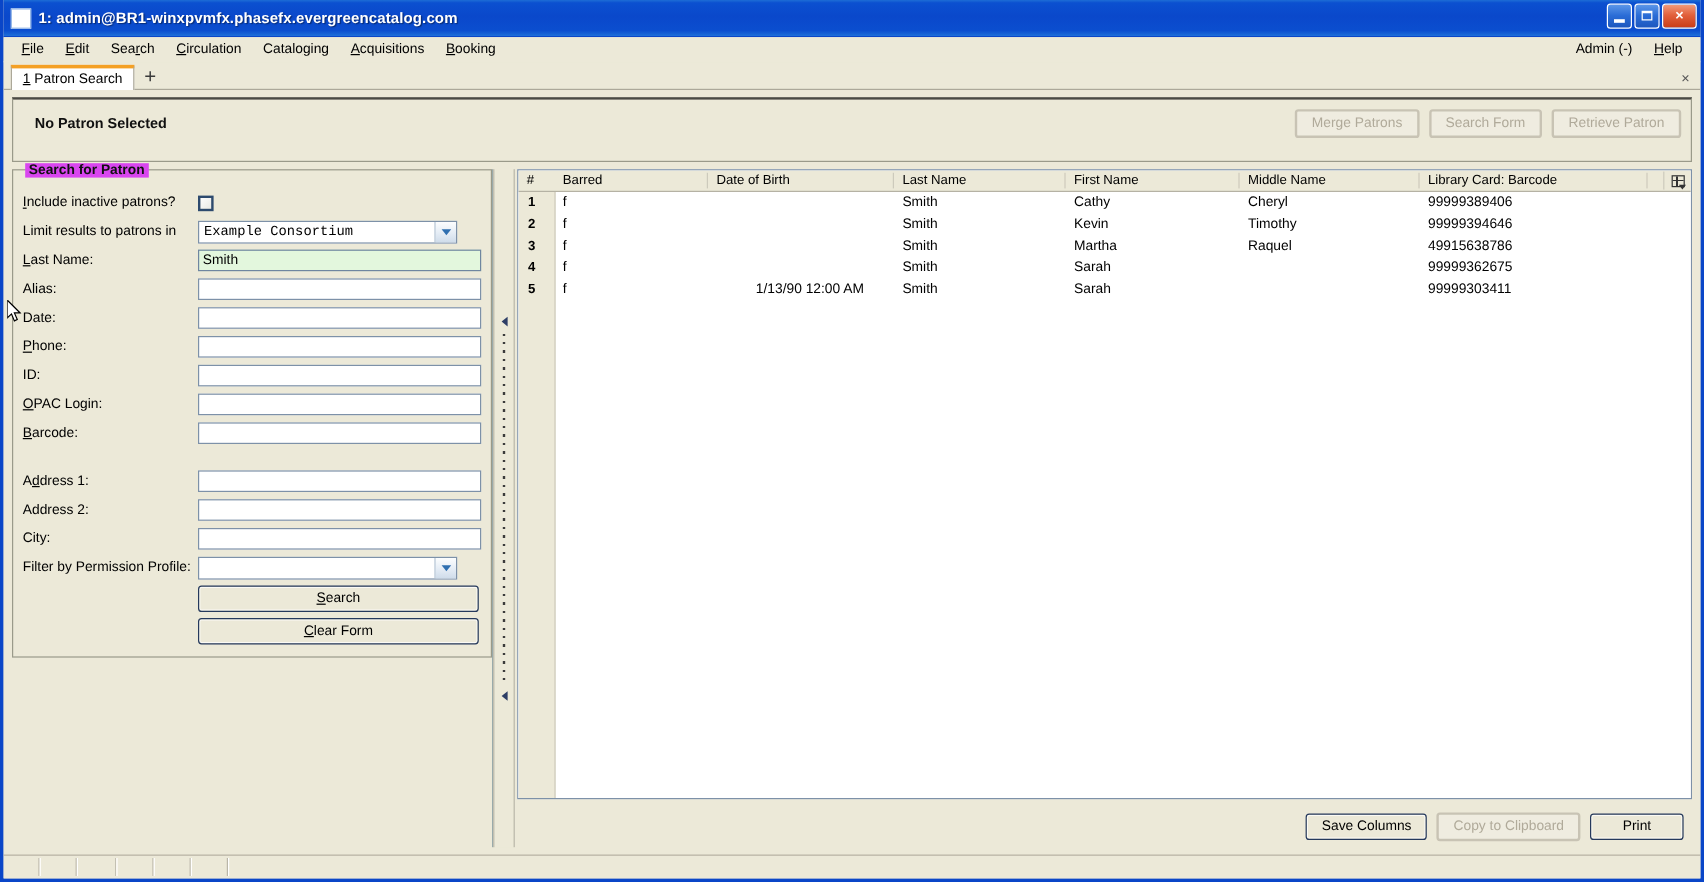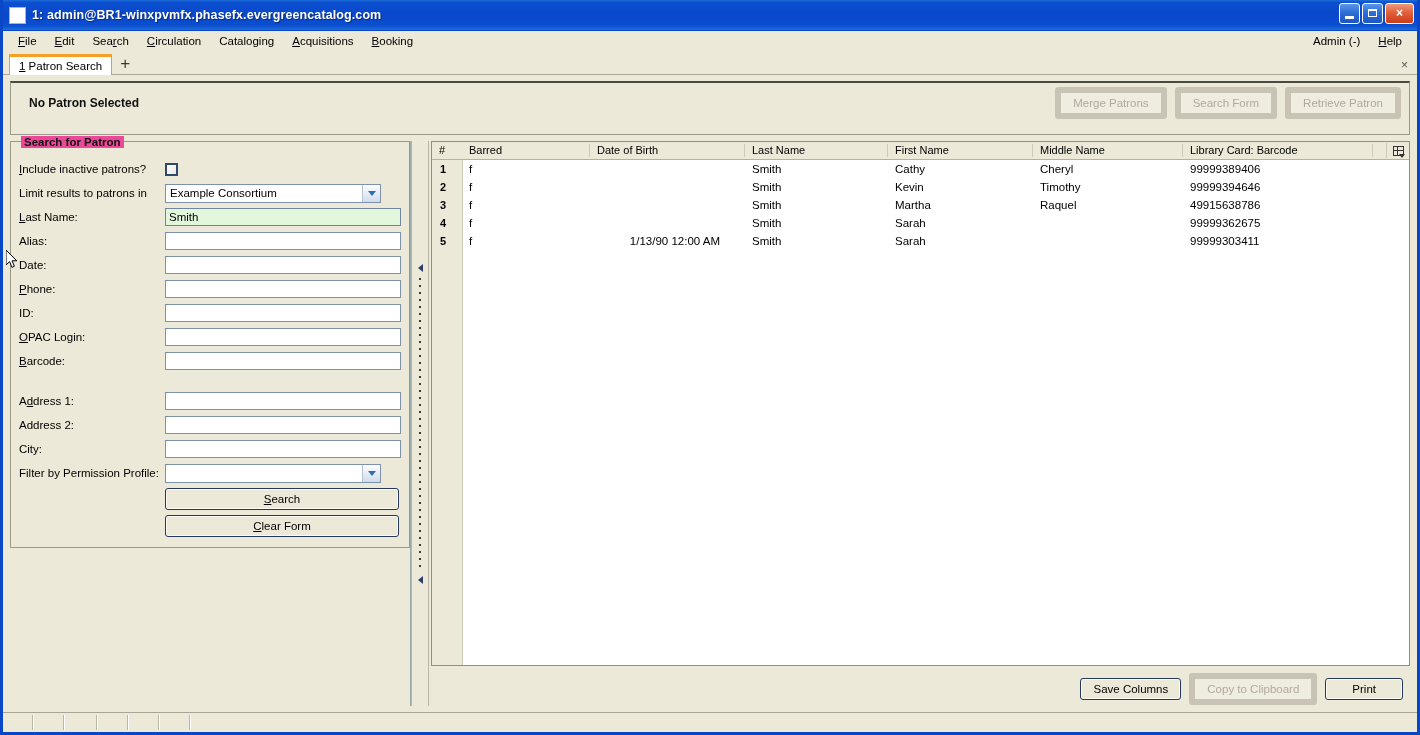--- a/index.html
+++ b/index.html
@@ -200,21 +200,21 @@
   .pbtns {
     margin-left: auto;
     display: flex;
     gap: 8px;
   }
   .btn {
     font-family: "Liberation Sans", sans-serif;
     font-size: 11.5px;
     padding: 3px 12px;
     background: #ece9d8;
-    border: 6px solid #6d28d9;
+    border: 2px solid #6d28d9;
     border-radius: 3px;
     color: #000;
     line-height: 14px;
     cursor: default;
     white-space: nowrap;
   }
   .btn.disabled {
     color: #b0aa9a;
     border-color: #c8c3b4;
     background: #efece0;
@@ -248,21 +248,21 @@
     margin: 0;
     padding: 3px 8px 8px 8px;
     position: relative;
     background: #ece9d8;
     box-sizing: border-box;
   }
   .fs-legend {
     font-size: 11.5px;
     font-weight: bold;
     color: #111;
-    background: #ec4899;
+    background: #d946ef;
     padding: 0 3px;
     position: relative;
     top: -9px;
     left: 2px;
     display: inline-block;
     margin-bottom: -6px;
   }
   .frow {
     display: flex;
     align-items: center;
@@ -324,21 +324,21 @@
     align-items: center;
     justify-content: center;
   }
   .sel .arrowbox::after {
     content: "";
     border-left: 4px solid transparent;
     border-right: 4px solid transparent;
     border-top: 5px solid #2f6fb0;
     display: block;
   }
-  .sel.narrow { max-width: 216px; }
+  .sel.narrow { max-width: 216px; font-family: Liberation Mono, monospace; }
   .sel.permission { flex: 0 0 216px; }
   .btn-wide {
     width: 232px;
     margin-left: 146px;
     text-align: center;
     padding: 3px 0;
     display: block;
   }
   .btnrow { height: 27px; display: flex; align-items: center; }
 

